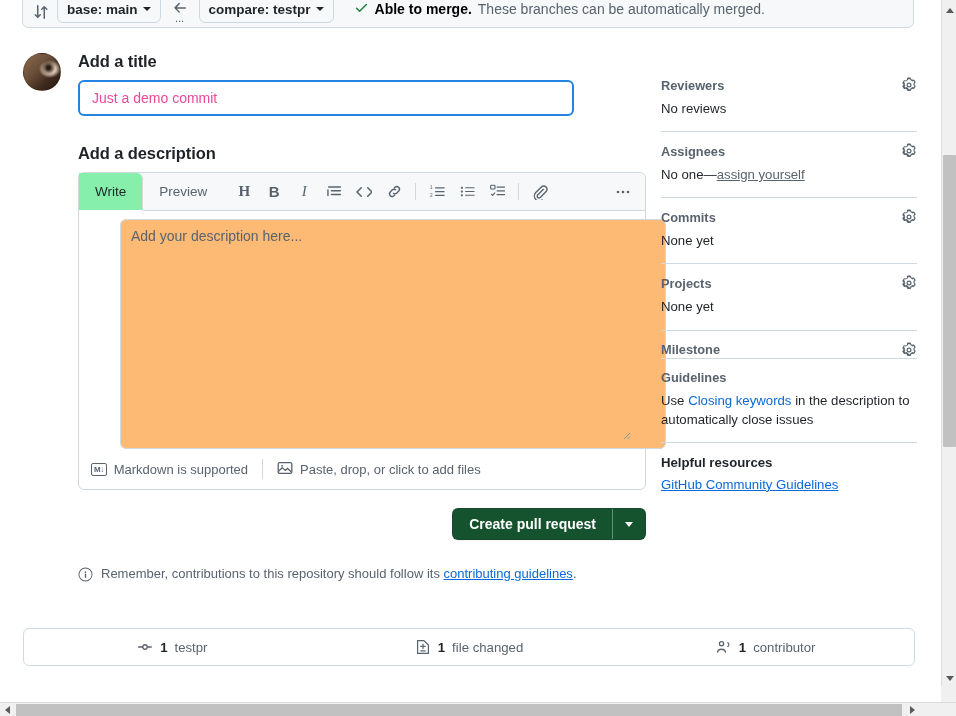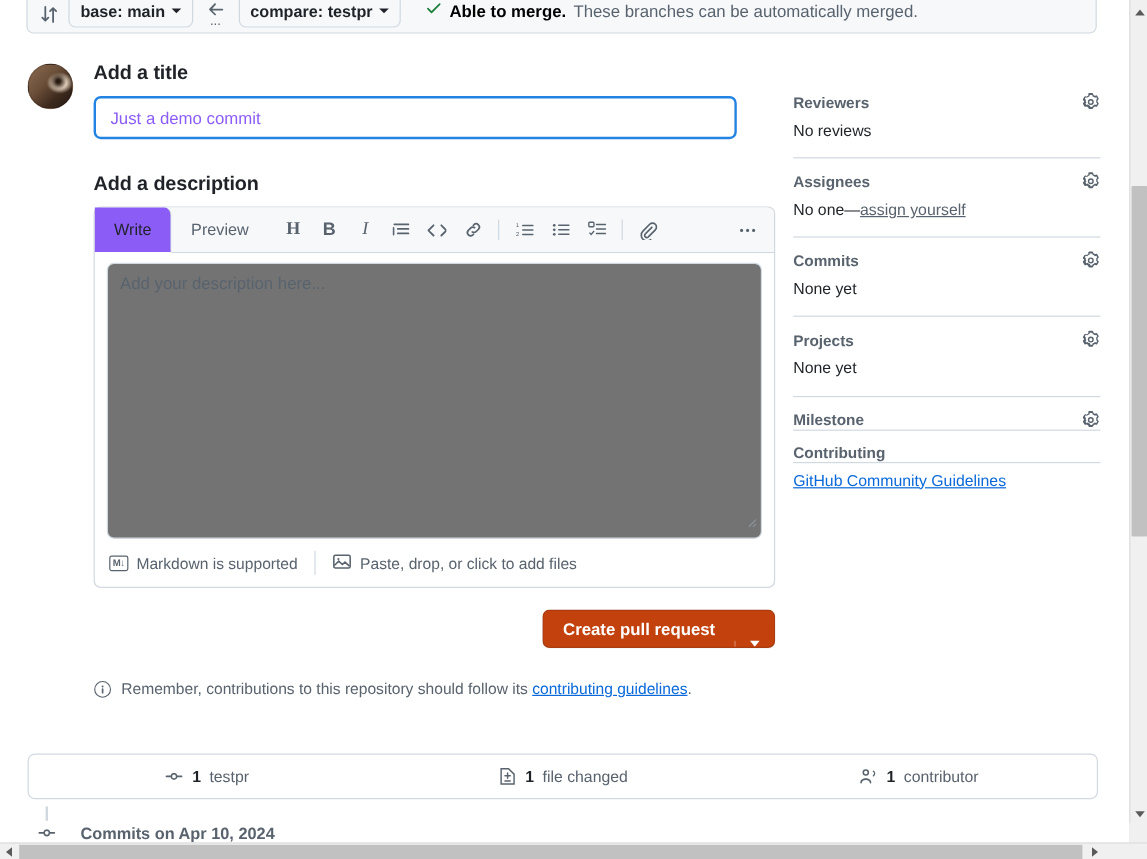--- a/index.html
+++ b/index.html
@@ -91,27 +91,27 @@
     width: 568px;
   }
   .form-head {
     font-size: 16.5px;
     font-weight: bold;
     color: #1f2328;
     margin: 0 0 9px 0;
     letter-spacing: -0.1px;
   }
   .title-input {
-    width: 536px; height: 36px;
+    width: 496px; height: 36px;
     border: 2px solid #2383e2;
     border-radius: 6px;
     padding: 5px 12px;
     font-size: 14px;
     font-family: "Liberation Sans", sans-serif;
-    color: #8b5cf6;
+    color: #ec4899;
     outline: none;
     background: #fff;
   }
   .desc-head { margin-top: 28px; }
 
   .md-box {
     width: 568px;
     border: 1px solid #d1d9e0;
     border-radius: 6px;
     background: #fff;
@@ -128,21 +128,21 @@
   }
   .md-tab {
     padding: 0 16px;
     display: flex; align-items: center;
     font-size: 13.5px;
     color: #59636e;
     border-right: 1px solid transparent;
     position: relative;
   }
   .md-tab.active {
-    background: #8b5cf6;
+    background: #86efac;
     color: #1f2328;
     border: 1px solid #d1d9e0;
     border-bottom: 1px solid #ffffff;
     border-top: none;
     border-left: none;
     border-radius: 0 6px 0 0;
     margin-bottom: -1px;
     font-weight: normal;
   }
   .md-tools {
@@ -177,21 +177,22 @@
   .md-textarea {
     width: 100%; height: 230px;
     border: 1px solid #d1d9e0;
     border-radius: 6px;
     resize: none;
     padding: 8px 10px;
     font-size: 14px;
     font-family: "Liberation Sans", sans-serif;
     color: #1f2328;
     outline: none;
-    background: #737373;
+    background: #fdba74;
+    margin-left: 31px;
   }
   .md-textarea::placeholder { color: #59636e; }
   .resize-grip {
     position: absolute;
     right: 14px; bottom: 12px;
     width: 10px; height: 10px;
     pointer-events: none;
   }
   .md-foot {
     display: flex; align-items: center;
@@ -213,26 +214,25 @@
     letter-spacing: -0.5px;
     color: #59636e;
   }
 
   .actions {
     display: flex; justify-content: flex-end;
     margin-top: 18px;
   }
   .btn-green {
     display: flex;
-    background: #c2410c;
+    background: #14532d;
     border-radius: 6px;
     overflow: hidden;
     border: 1px solid rgba(31,35,40,0.15);
     box-shadow: 0 1px 0 rgba(31,35,40,0.04);
-    align-items: flex-end;
   }
   .btn-green .main {
     color: #fff;
     font-size: 14px;
     font-weight: bold;
     padding: 7px 16px;
     display: flex; align-items: center;
   }
   .btn-green .split {
     border-left: 1px solid rgba(255,255,255,0.35);
@@ -629,25 +629,27 @@
           <svg width="16" height="16" viewBox="0 0 16 16" fill="currentColor">
             <path d="M8 10.5a2.5 2.5 0 1 1 0-5 2.5 2.5 0 0 1 0 5Zm0-1.2a1.3 1.3 0 1 0 0-2.6 1.3 1.3 0 0 0 0 2.6Z"></path>
             <path d="M9.1.6a.9.9 0 0 1 .86.63l.28.9a5.8 5.8 0 0 1 1.2.7l.9-.3a.9.9 0 0 1 1.05.4l1.1 1.9a.9.9 0 0 1-.19 1.1l-.7.62c.04.23.06.46.06.7s-.02.47-.06.7l.7.62a.9.9 0 0 1 .19 1.1l-1.1 1.9a.9.9 0 0 1-1.05.4l-.9-.3a5.8 5.8 0 0 1-1.2.7l-.28.9a.9.9 0 0 1-.86.63H6.9a.9.9 0 0 1-.86-.63l-.28-.9a5.8 5.8 0 0 1-1.2-.7l-.9.3a.9.9 0 0 1-1.05-.4l-1.1-1.9a.9.9 0 0 1 .19-1.1l.7-.62A5.7 5.7 0 0 1 2.34 8c0-.24.02-.47.06-.7l-.7-.62a.9.9 0 0 1-.19-1.1l1.1-1.9a.9.9 0 0 1 1.05-.4l.9.3c.37-.28.77-.52 1.2-.7l.28-.9A.9.9 0 0 1 6.9.6Zm-1.92 1.6-.35 1.13-.5.2c-.36.15-.7.35-1 .58l-.42.33-1.14-.38-.74 1.28.88.78-.06.53a4.5 4.5 0 0 0 0 1.16l.6.53-.88.78.74 1.28 1.14-.38.42.33c.3.23.64.43 1 .58l.5.2.35 1.13h1.48l.35-1.13.5-.2c.36-.15.7-.35 1-.58l.42-.33 1.14.38.74-1.28-.88-.78.06-.53a4.5 4.5 0 0 0 0-1.16l-.06-.53.88-.78-.74-1.28-1.14.38-.42-.33a4.3 4.3 0 0 0-1-.58l-.5-.2-.35-1.13Z"></path>
           </svg>
         </span>
       </div>
     </div>
 
     <div class="side-sec">
       <div class="side-head">
-        <span class="side-title">Contributing</span>
-      </div>
+        <span class="side-title">Guidelines</span>
+      </div>
+      <div class="side-body"><span>Use </span><a class="blue" href="#">Closing keywords</a><span> in the description to automatically close issues</span></div>
     </div>
 
     <div class="side-sec">
+      <div class="resources-title">Helpful resources</div>
       <div class="side-body">
         <a class="res-link" href="#">GitHub Community Guidelines</a>
       </div>
     </div>
   </div>
 
   <div class="stats">
     <div class="stat">
       <span class="ic">
         <svg width="16" height="16" viewBox="0 0 16 16" fill="currentColor">
@@ -672,31 +674,20 @@
         <svg width="16" height="16" viewBox="0 0 16 16" fill="currentColor">
           <path d="M5.5 7.5a2.75 2.75 0 1 1 0-5.5 2.75 2.75 0 0 1 0 5.5Zm0-1.3a1.45 1.45 0 1 0 0-2.9 1.45 1.45 0 0 0 0 2.9ZM.9 13.2c0-2.1 2-3.6 4.6-3.6s4.6 1.5 4.6 3.6a.65.65 0 0 1-1.3 0c0-1.2-1.3-2.3-3.3-2.3s-3.3 1.1-3.3 2.3a.65.65 0 0 1-1.3 0Z"></path>
           <path d="M11.4 3.3a.6.6 0 0 1 .85-.1 3 3 0 0 1 0 4.7.6.6 0 1 1-.75-.95 1.8 1.8 0 0 0 0-2.8.6.6 0 0 1-.1-.85Z"></path>
         </svg>
       </span>
       <b>1</b>
       <span>contributor</span>
     </div>
   </div>
 
-  <div class="timeline">
-    <div class="tl-rail">
-      <span class="vline"></span>
-      <span style="color:#59636e;display:flex;margin-top:10px;">
-        <svg width="16" height="16" viewBox="0 0 16 16" fill="currentColor">
-          <path d="M10.9 7.25a3 3 0 0 0-5.8 0H1.75a.75.75 0 0 0 0 1.5H5.1a3 3 0 0 0 5.8 0h3.35a.75.75 0 0 0 0-1.5Zm-2.9 2.3a1.55 1.55 0 1 1 0-3.1 1.55 1.55 0 0 1 0 3.1Z"></path>
-        </svg>
-      </span>
-    </div>
-    <span class="tl-label" style="margin-top:10px;">Commits on Apr 10, 2024</span>
-  </div>
 
 </div>
 
 <div class="vscroll">
   <div class="arrow-up">
       <span class="tri-up"></span>
     </div>
   <div class="thumb"></div>
   <div class="arrow-dn">
       <span class="tri-dn"></span>

